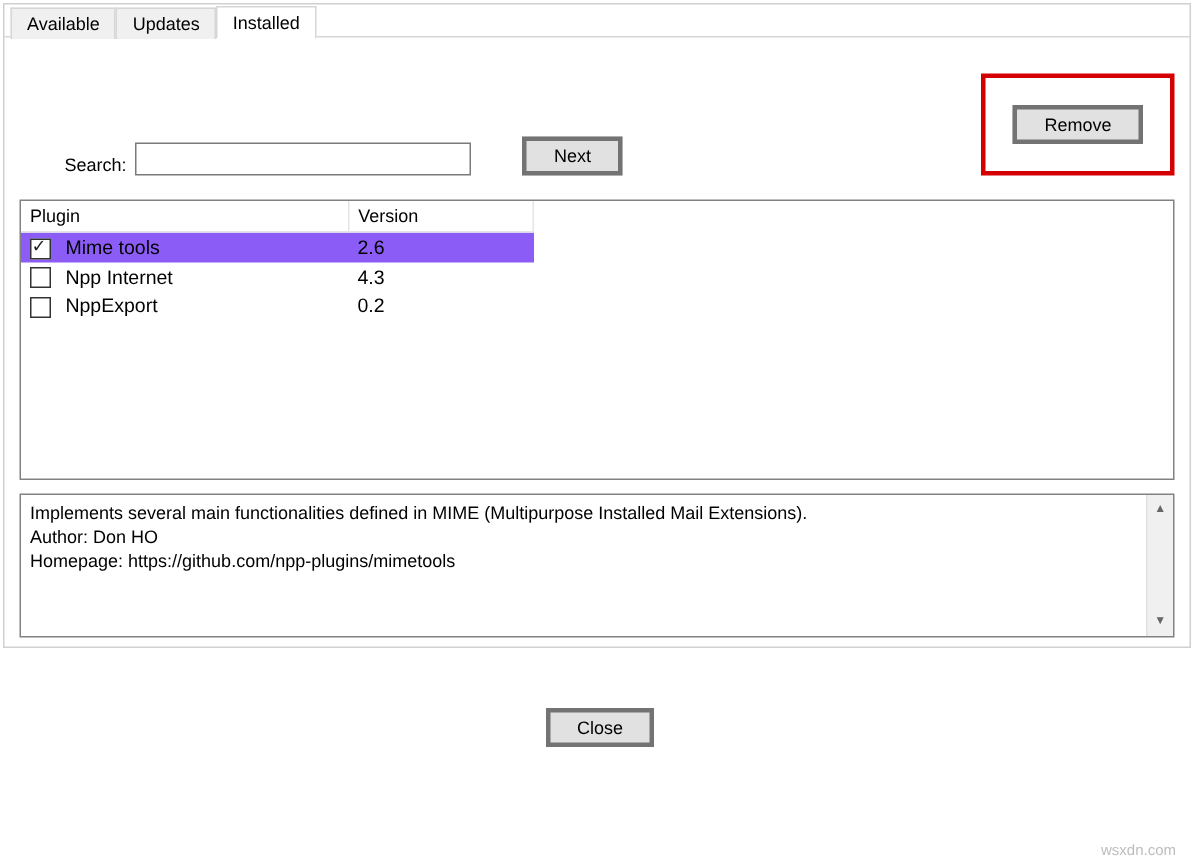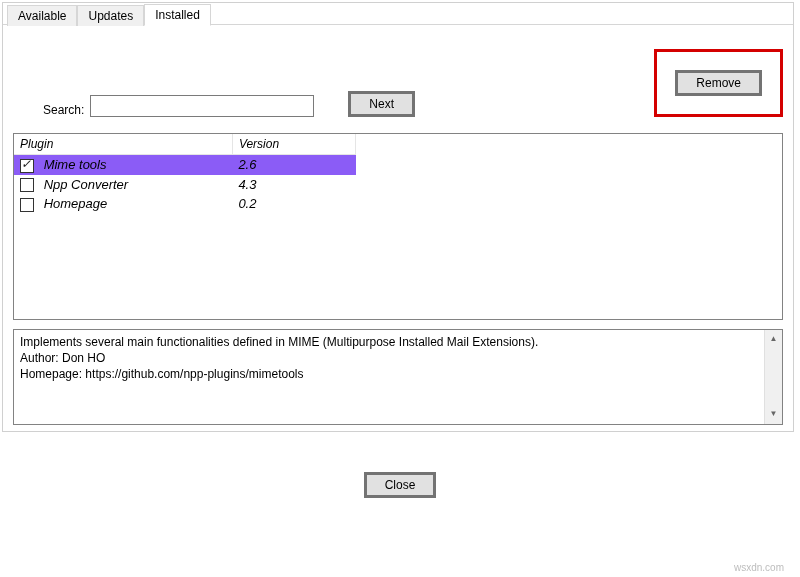--- a/index.html
+++ b/index.html
@@ -107,21 +107,20 @@
 }
 .next-btn { margin-left: 28px; }
 .table-container {
   border: 1px solid #828282;
   height: 185px;
   overflow: hidden;
 }
 .plugin-table {
   border-collapse: collapse;
   width: 342px;
-  font-style: italic;
 }
 .plugin-table th {
   text-align: left;
   font-weight: normal;
   padding: 3px 6px;
   border-right: 1px solid #e5e5e5;
   border-bottom: 1px solid #e5e5e5;
   background: #fff;
   font-size: 12px;
 }
@@ -230,28 +229,28 @@
           <tr class="selected">
             <td>
               <span class="chk checked"></span>
               <span>Mime tools</span>
             </td>
             <td>2.6</td>
           </tr>
           <tr>
             <td>
               <span class="chk"></span>
-              <span>Npp Converter</span>
+              <span>Npp Internet</span>
             </td>
             <td>4.3</td>
           </tr>
           <tr>
             <td>
               <span class="chk"></span>
-              <span>Homepage</span>
+              <span>NppExport</span>
             </td>
             <td>0.2</td>
           </tr>
         </tbody>
       </table>
     </div>
 
     <div class="description-box">
       <div class="desc-text"><span>Implements several main functionalities defined in MIME (Multipurpose Installed Mail Extensions).</span>
 <span>Author: Don HO</span>

